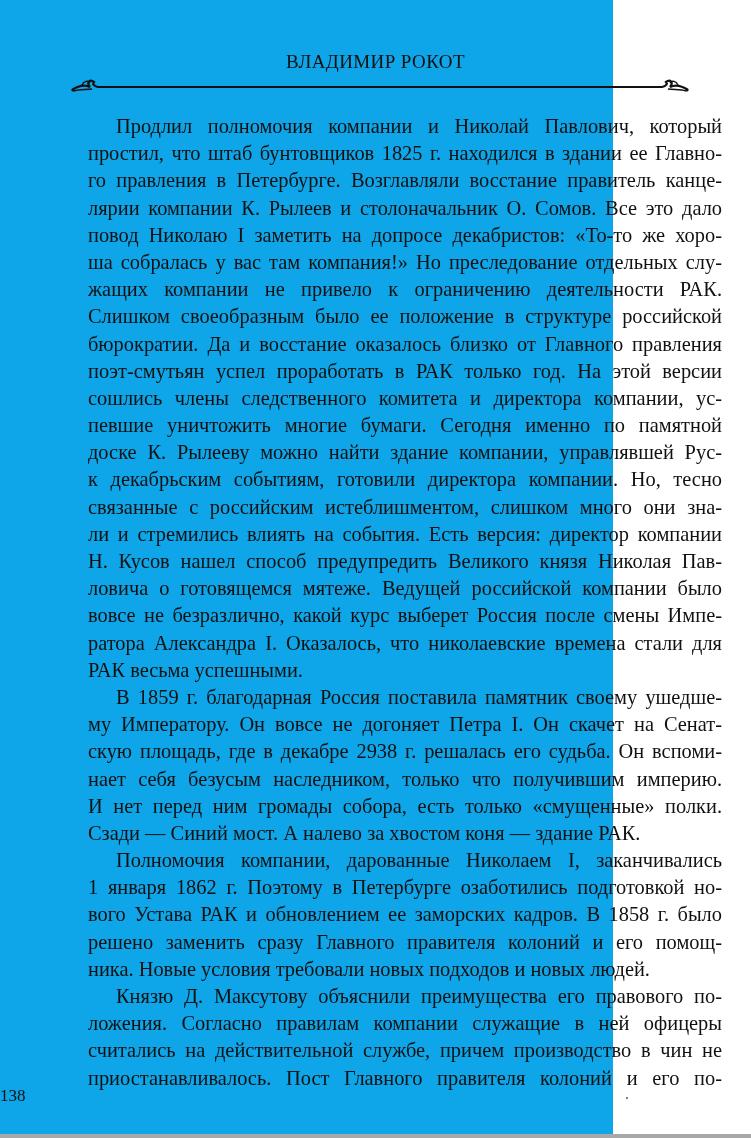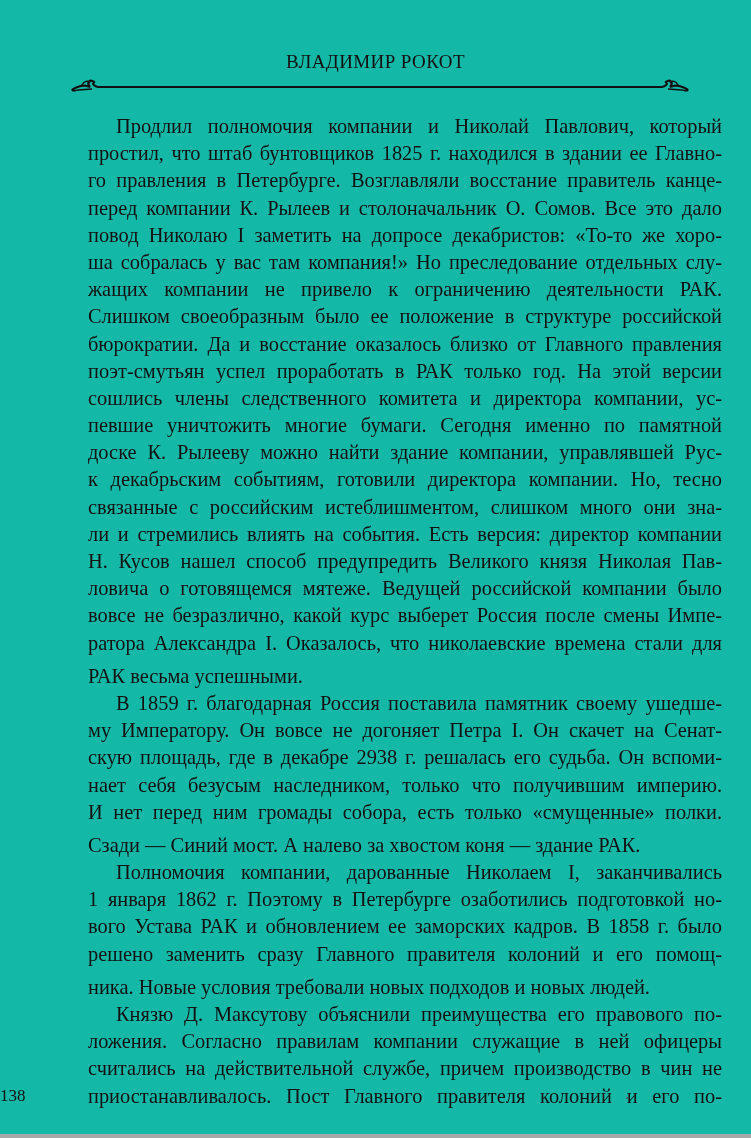--- a/index.html
+++ b/index.html
@@ -11,23 +11,23 @@
       width: 751px;
       height: 1138px;
       position: relative;
       overflow: hidden;
       font-family: "Liberation Serif", "DejaVu Serif", serif;
       color: #111111;
     }
     .page {
       position: absolute;
       left: 0; top: 0;
-      width: 751px;
+      width: 613px;
       height: 1134px;
-      background: #14b8a6;
+      background: #0ea5e9;
     }
     .bottom-rule {
       position: absolute;
       left: 0; right: 0;
       top: 1134px;
       height: 4px;
       background: #a8a8a8;
     }
     .running-head {
       position: absolute;
@@ -77,21 +77,20 @@
     .line-row {
       display: block;
       white-space: nowrap;
       text-align: justify;
       text-align-last: justify;
       height: 27.2px;
       overflow: visible;
     }
     .line-row.last {
       text-align-last: left;
-      margin-top: 6px;
     }
     .line-row.indent {
       padding-left: 28px;
     }
     .page-number {
       position: absolute;
       top: 1086px;
       left: 0;
       width: 751px;
       text-align: left;
@@ -129,21 +128,21 @@
       <path d="M16 7 C18 4, 22 5, 24 9" stroke="#111" stroke-width="1.4" fill="none"></path>
       <circle cx="33" cy="14" r="1.6" fill="#111"></circle>
     </svg>
   </div>
 
   <div class="body-text" id="body-text">
       <div>
         <span class="line-row indent">Продлил полномочия компании и Николай Павлович, который</span>
         <span class="line-row">простил, что штаб бунтовщиков 1825 г. находился в здании ее Главно-</span>
         <span class="line-row">го правления в Петербурге. Возглавляли восстание правитель канце-</span>
-        <span class="line-row">перед компании К. Рылеев и столоначальник О. Сомов. Все это дало</span>
+        <span class="line-row">лярии компании К. Рылеев и столоначальник О. Сомов. Все это дало</span>
         <span class="line-row">повод Николаю I заметить на допросе декабристов: «То-то же хоро-</span>
         <span class="line-row">ша собралась у вас там компания!» Но преследование отдельных слу-</span>
         <span class="line-row">жащих компании не привело к ограничению деятельности РАК.</span>
         <span class="line-row">Слишком своеобразным было ее положение в структуре российской</span>
         <span class="line-row">бюрократии. Да и восстание оказалось близко от Главного правления</span>
         <span class="line-row">поэт-смутьян успел проработать в РАК только год. На этой версии</span>
         <span class="line-row">сошлись члены следственного комитета и директора компании, ус-</span>
         <span class="line-row">певшие уничтожить многие бумаги. Сегодня именно по памятной</span>
         <span class="line-row">доске К. Рылееву можно найти здание компании, управлявшей Рус-</span>
         <span class="line-row">к декабрьским событиям, готовили директора компании. Но, тесно</span>

